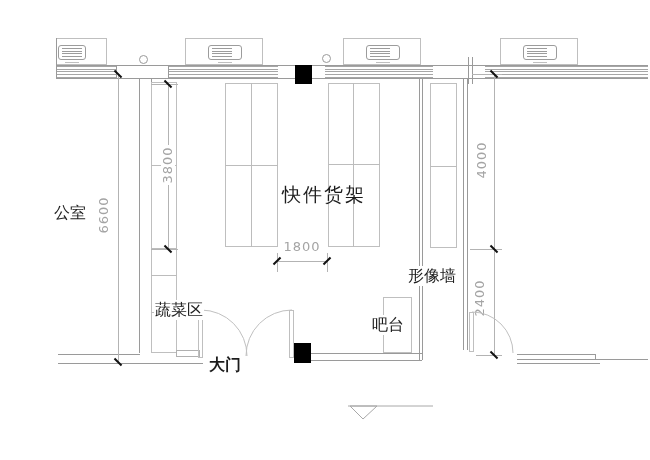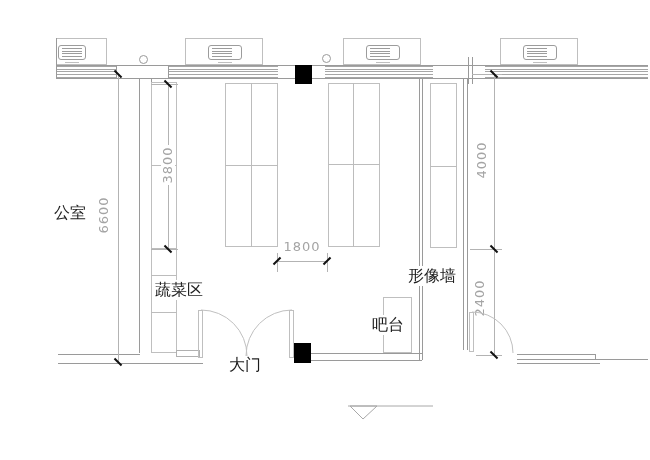--- a/index.html
+++ b/index.html
@@ -161,18 +161,19 @@
 
   <svg class="overlay" width="650" height="460" viewBox="0 0 650 460">
     <path d="M 201 310 A 46 46 0 0 1 247 356" fill="none" stroke="#c0c0c0" stroke-width="1"></path>
     <path d="M 292 310 A 46 46 0 0 0 246 356" fill="none" stroke="#c0c0c0" stroke-width="1"></path>
     <path d="M 472 312 A 41 41 0 0 1 513 353" fill="none" stroke="#c0c0c0" stroke-width="1"></path>
     <line x1="348" y1="406" x2="433" y2="406" stroke="#a8a8a8" stroke-width="1"></line>
     <path d="M 350 406 L 377 406 L 363 419 Z" fill="none" stroke="#a8a8a8" stroke-width="1"></path>
   </svg>
 
   <div class="label" style="left:54px;top:203px;">公室</div>
-  <div class="label bg" style="left:154px;top:280px;">蔬菜区</div>
-  <div class="label" style="left:229px;top:355px;">大门</div>
+  <div class="label" style="left:282px;top:185px;font-size:19px;letter-spacing:2px;">快件货架</div>
+  <div class="label bg" style="left:154px;top:300px;">蔬菜区</div>
+  <div class="label" style="left:209px;top:355px;font-weight:bold;">大门</div>
   <div class="label bg" style="left:371px;top:315px;">吧台</div>
   <div class="label bg" style="left:407px;top:266px;">形像墙</div>
 
 </div>
 
 </body></html>

